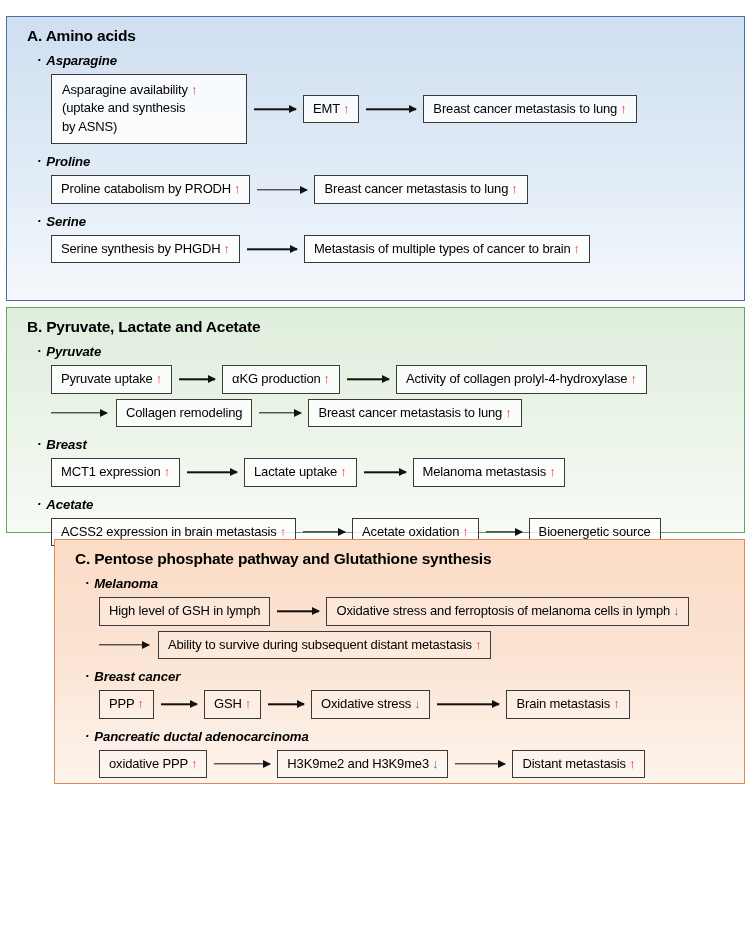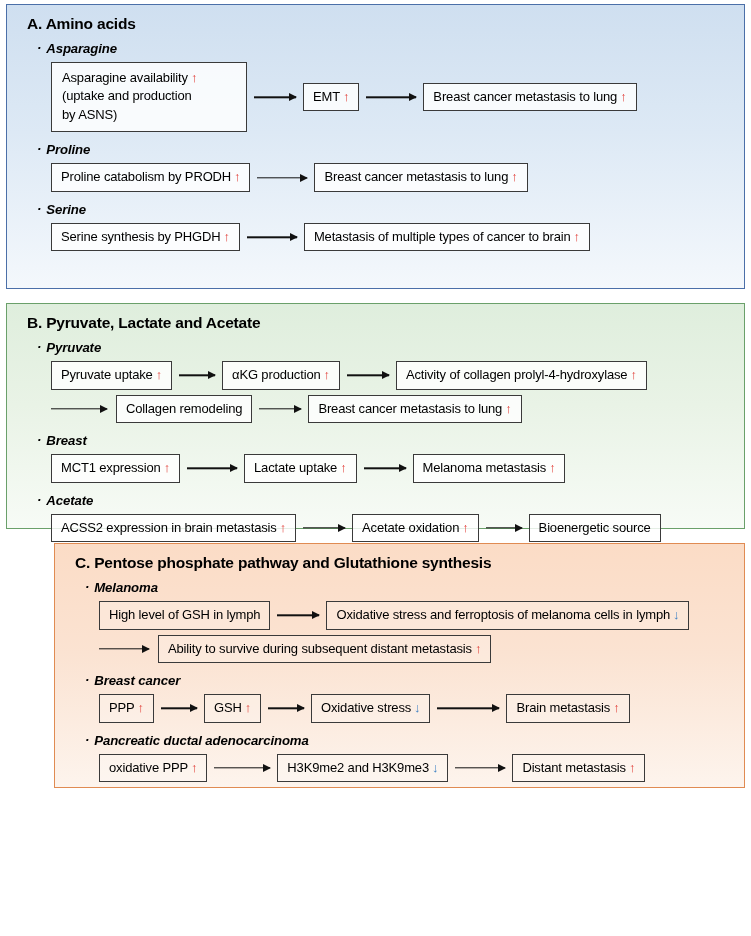--- a/index.html
+++ b/index.html
@@ -12,24 +12,24 @@
     height: 936px;
     font-family: "Liberation Sans", sans-serif;
     color: #000000;
     overflow: hidden;
   }
 
   .figure {
     width: 751px;
     height: 936px;
     box-sizing: border-box;
-    padding: 4px 6px 4px 6px;
+    padding: 16px 6px 4px 6px;
     display: flex;
     flex-direction: column;
-    gap: 14px;
+    gap: 6px;
   }
 
   .panel {
     box-sizing: border-box;
     border: 1.5px solid #888;
     padding: 9px 12px 8px 12px;
     position: relative;
   }
 
   .panel-a {
@@ -153,21 +153,21 @@
 
   <div class="panel panel-a">
     <div class="panel-title">A. Amino acids</div>
 
     <div class="sub-head">
       <span class="dot">·</span><span>Asparagine</span>
     </div>
     <div class="row">
       <div class="node multiline">
         <span>Asparagine availability</span><span class="up">↑</span><br>
-        <span>(uptake and production</span><br>
+        <span>(uptake and synthesis</span><br>
         <span>by ASNS)</span>
       </div>
       <span class="arrow w-42"></span>
       <div class="node">
         <span>EMT</span><span class="up">↑</span>
       </div>
       <span class="arrow w-50"></span>
       <div class="node">
         <span>Breast cancer metastasis to lung</span><span class="up">↑</span>
       </div>

